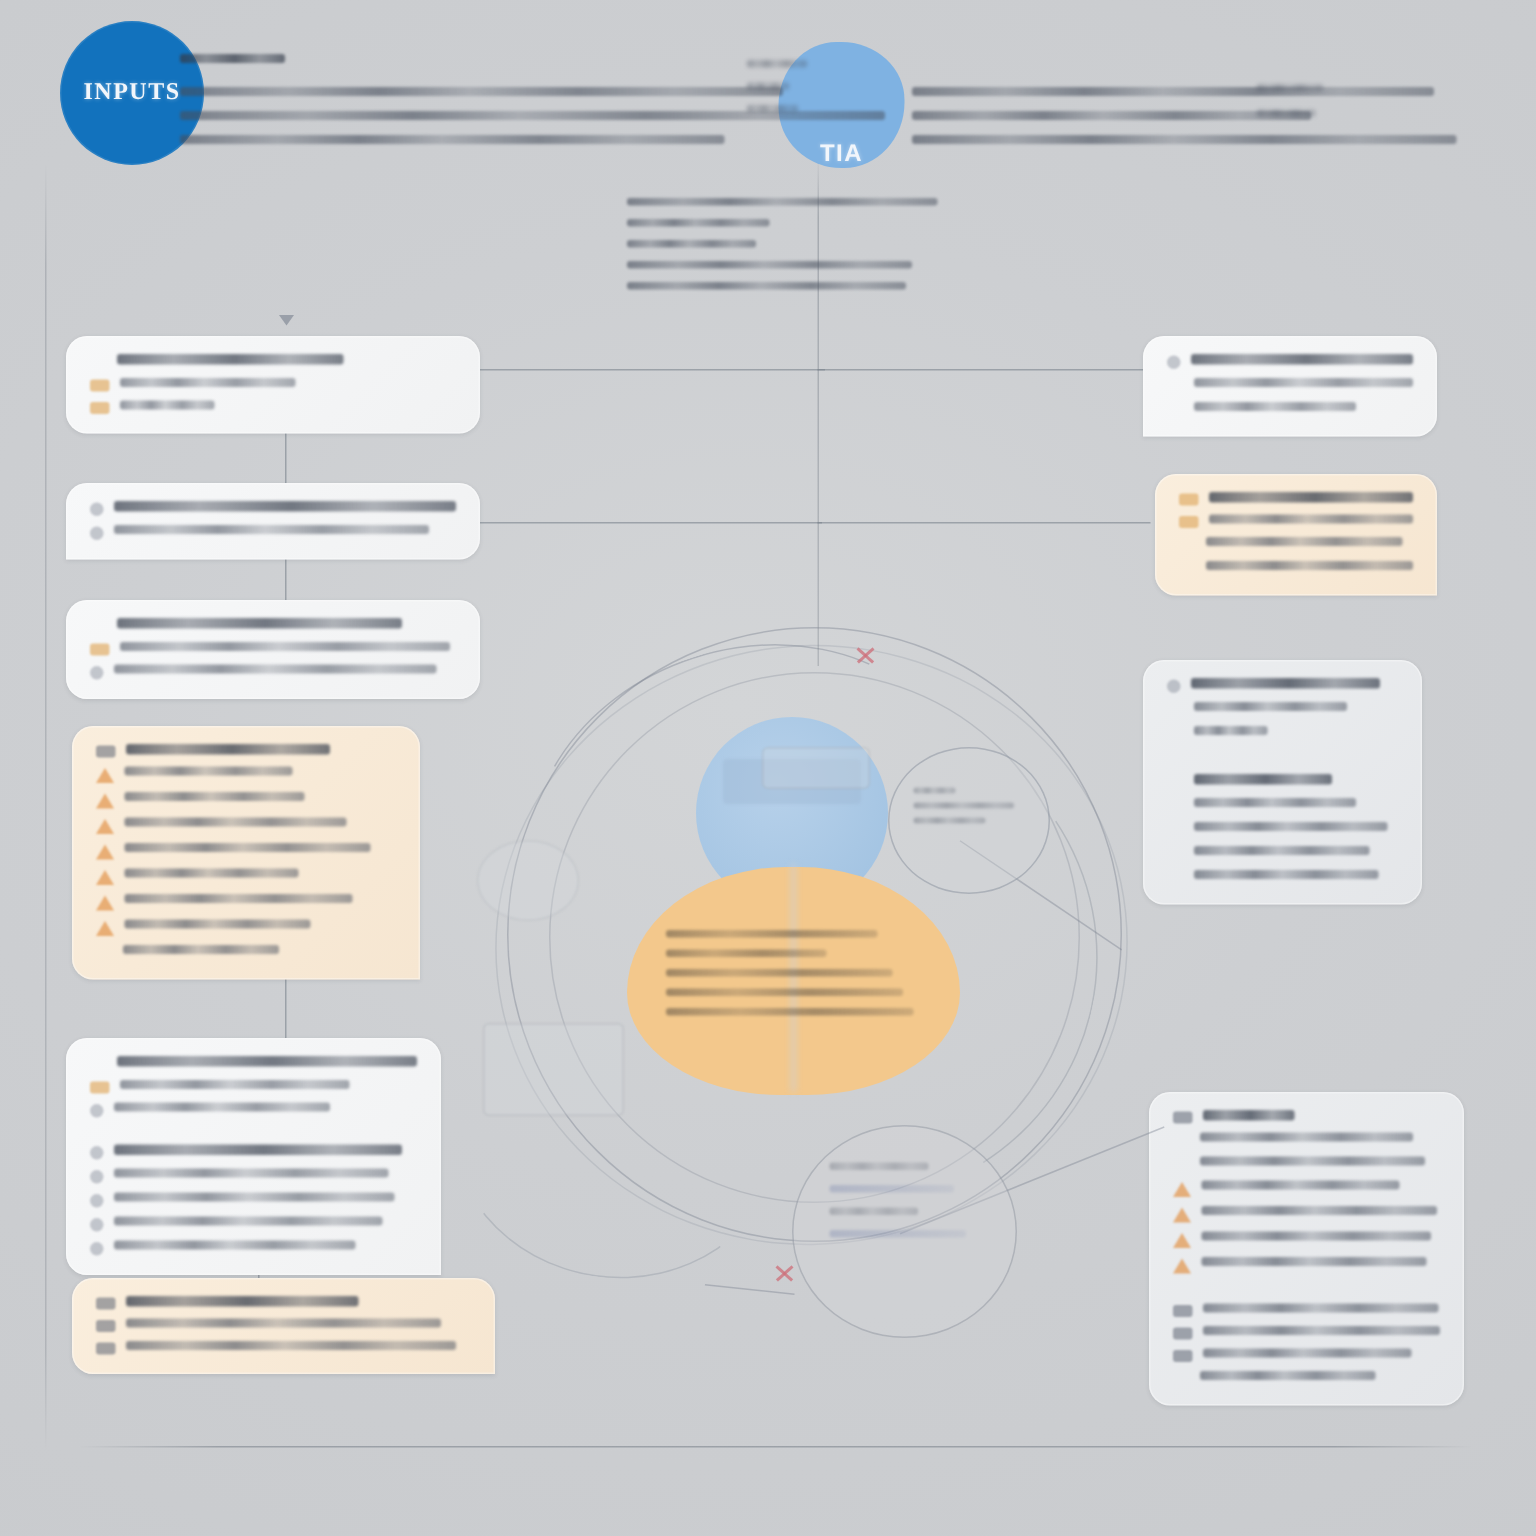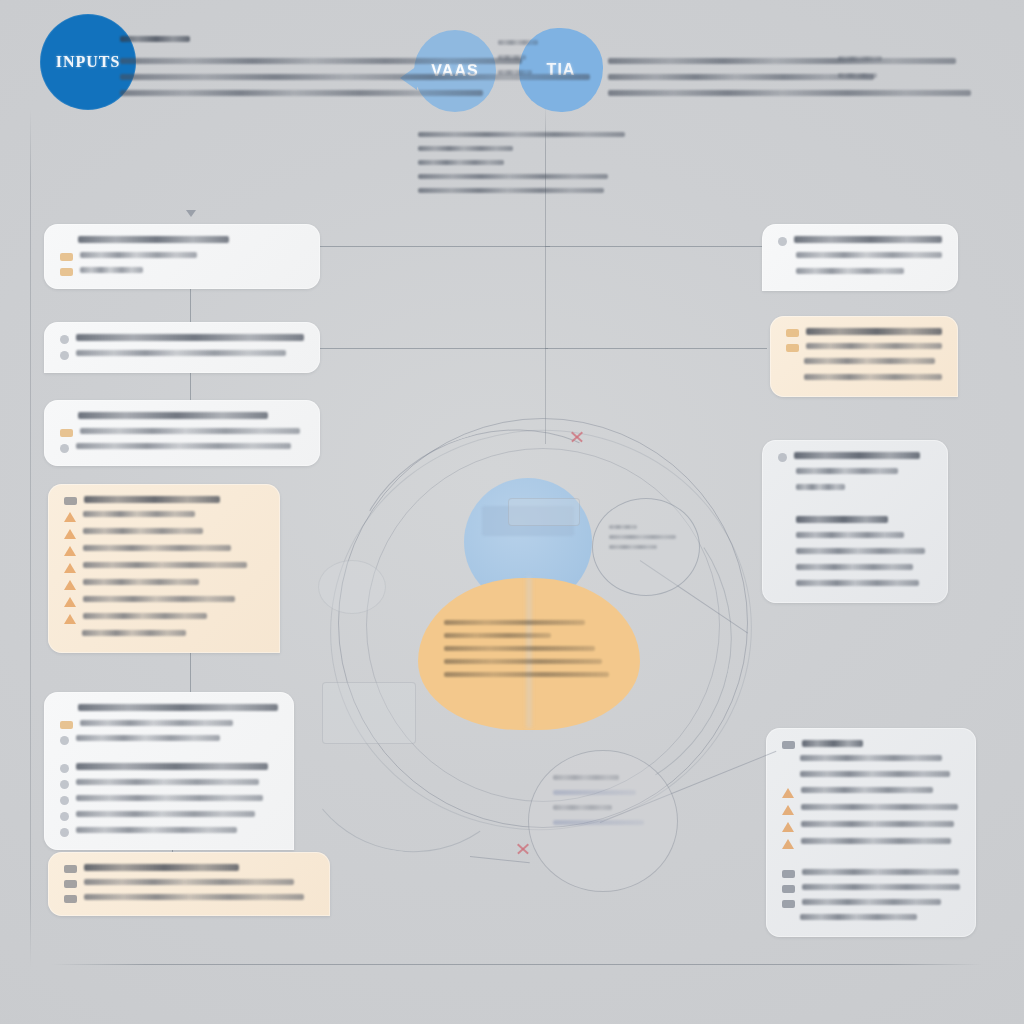--- a/index.html
+++ b/index.html
@@ -74,20 +74,21 @@
     border-top: 12px solid transparent;
     border-bottom: 12px solid transparent;
     border-right: 17px solid #8fb9e0;
   }
 
   #circle-tia {
     left: 519px; top: 28px; width: 84px; height: 84px;
     background: #7fb2e2;
     border-radius: 46% 50% 48% 50% / 50% 46% 52% 48%;
     filter: blur(.3px);
+    align-items: flex-end;
   }
   #circle-tia .clabel { font-size: 16px; }
 
   #circle-tar {
     left: 885px; top: 28px; width: 98px; height: 98px;
     background: #8fb5dc;
     filter: blur(.35px);
   }
   #circle-tar .clabel { font-size: 16px; }
   #circle-tar::after {
@@ -311,23 +312,20 @@
   <div class="conn conn-h" style="left:545px;top:348px;width:222px;"></div>
   <div class="conn conn-v" style="left:190px;top:280px;height:185px;"></div>
   <div class="conn conn-v" style="left:190px;top:630px;height:62px;"></div>
   <div class="conn conn-v" style="left:172px;top:806px;height:52px;"></div>
   <div class="arrowhead" style="left:186px;top:210px;"></div>
   <div class="arrowhead" style="left:541px;top:60px;"></div>
 
   <div class="circle" id="circle-inputs" style="background-color: rgb(18, 114, 189);">
     <span class="clabel">INPUTS</span>
   </div>
-  <div class="circle" id="circle-vaas" style="background-color: rgb(143, 185, 224);">
-    <span class="clabel">VAAS</span>
-  </div>
   <div class="circle" id="circle-tia" style="background-color: rgb(127, 178, 226);">
     <span class="clabel">TIA</span>
   </div>
 
   <div class="btext" id="float-right-head">
     <div class="line head" style="width:100%"></div>
   </div>
   <div class="btext" id="float-body-1">
     <div class="line" style="width:82%"></div>
     <div class="line" style="width:96%"></div>

